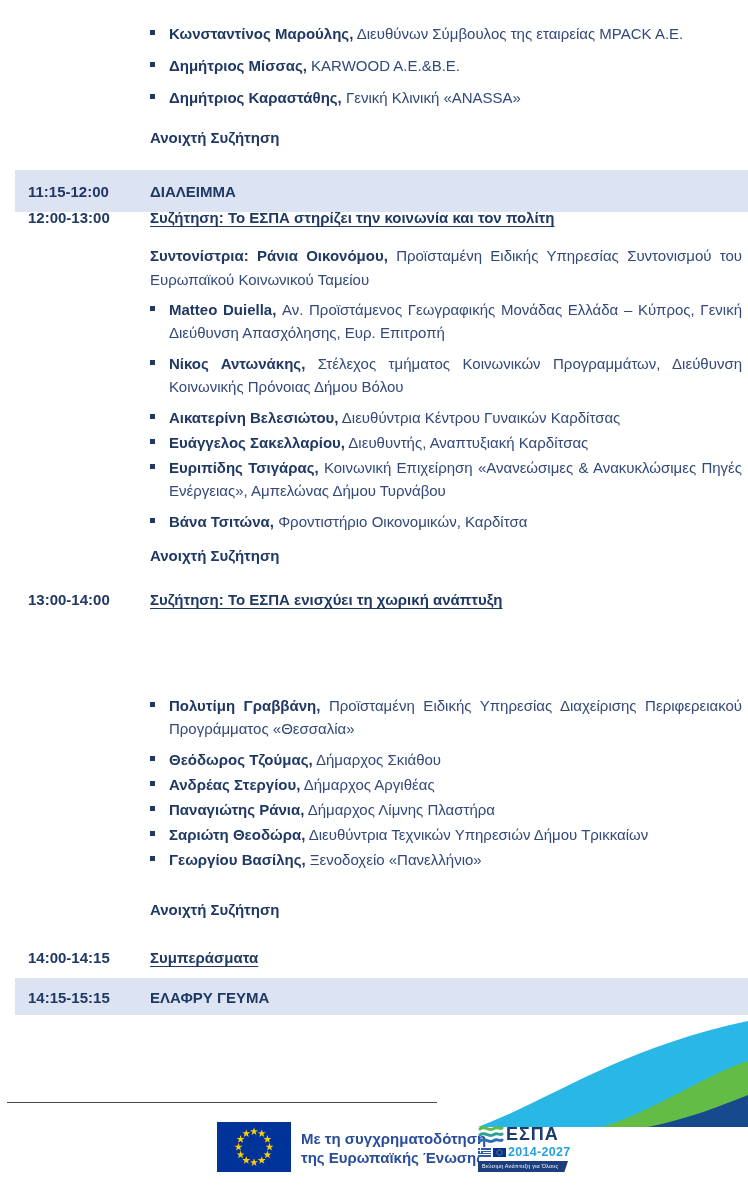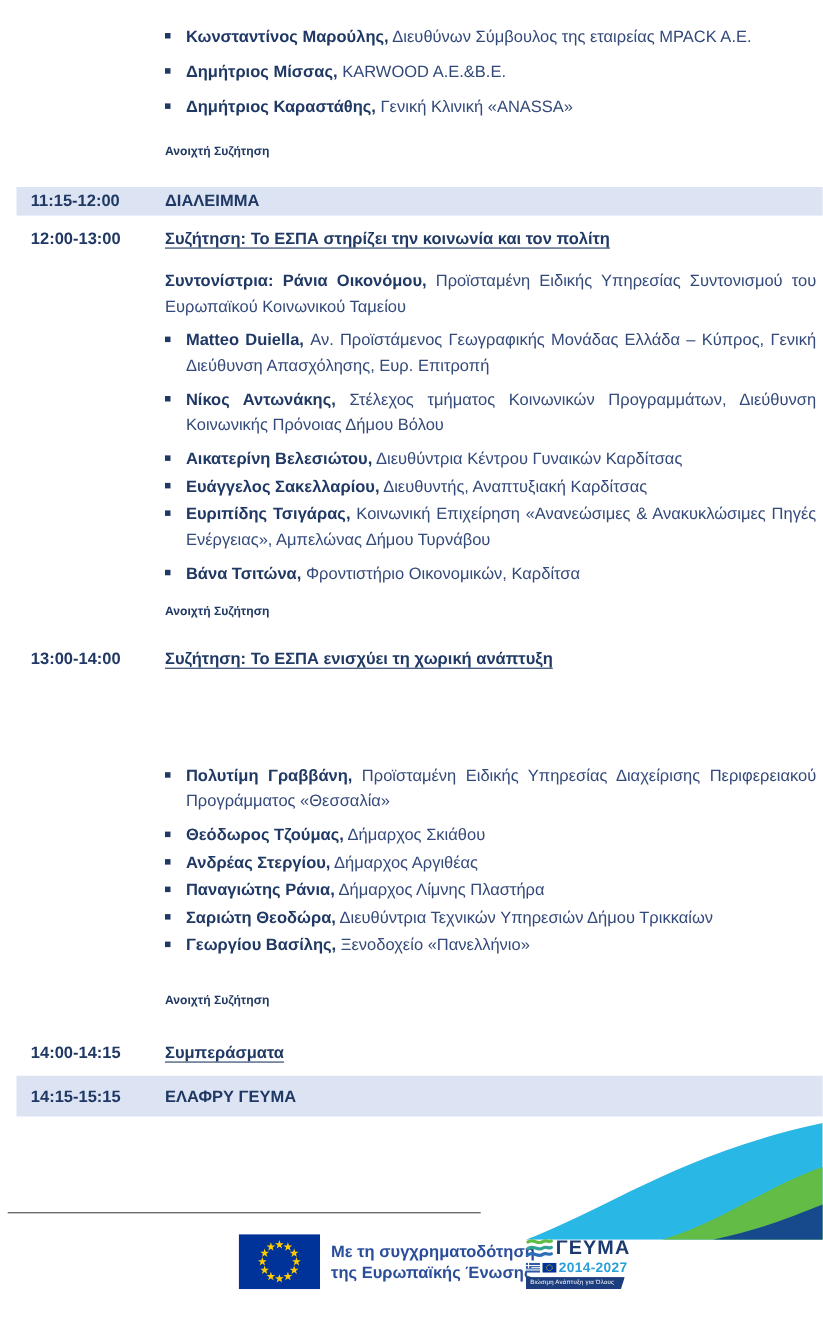--- a/index.html
+++ b/index.html
@@ -8,23 +8,23 @@
   .page{position:absolute;inset:0;background:#fff;}
   .abs{position:absolute;}
   b,.bold{color:#1F3864;font-weight:700;margin-top:48px;}
   
   .list{left:150px;width:592px;}
   .bi{display:flex;margin-bottom:2px;}
   .bi.sp{margin-bottom:9px;}
   .bi.multi{margin-bottom:8px;}
   .bm{flex:0 0 5px;width:5px;height:5px;background:#1F3864;margin:8px 14px 0 0;}
   .bt{margin:0;flex:1;font-size:15px;line-height:23px;text-align:justify;color:#33497A;}
-  .open{left:150px;margin:0;font-size:11px;line-height:24px;font-weight:700;color:#1F3864;}
+  .open{left:150px;margin:0;font-size:15px;line-height:24px;font-weight:700;color:#1F3864;}
   
-  .brow{left:15px;right:0;height:26px;background:#DCE3F3;}
+  .brow{left:15px;right:0;height:42px;background:#DCE3F3;}
   .brow .time{position:absolute;left:13px;font-size:15px;font-weight:700;color:#1F3864;}
   .brow .rlabel{position:absolute;left:135px;font-size:15px;font-weight:700;color:#1F3864;}
   .brow.tall{height:37px;}
   .brow .vc{top:50%;transform:translateY(-50%);}
   .trow{left:0;width:748px;height:24px;}
   .trow .time{position:absolute;left:28px;font-size:15px;line-height:24px;font-weight:700;color:#1F3864;}
   .trow .stitle{position:absolute;left:150px;margin:0;font-size:15px;line-height:24px;font-weight:700;color:#1F3864;
                 text-decoration:underline;text-underline-offset:3px;text-decoration-thickness:1px;max-width:592px;}
   .mod{left:150px;width:592px;margin:0;font-size:15px;line-height:23.5px;text-align:justify;color:#33497A;}
   
@@ -177,21 +177,21 @@
     <div>της Ευρωπαϊκής Ένωσης</div>
   </div>
 
   <div class="abs espa" style="left:478px;top:1124px;">
     <div class="espa-top">
       <svg width="26" height="20" viewBox="0 0 26 20">
         <path d="M2 4 C7 0 11 7 16 3.5 C19 1.5 22 4.5 24 3" stroke="#63BC46" stroke-width="3" fill="none" stroke-linecap="round"></path>
         <path d="M2 10 C7 6 11 13 16 9.5 C19 7.5 22 10.5 24 9" stroke="#2FA294" stroke-width="3" fill="none" stroke-linecap="round"></path>
         <path d="M2 16 C7 12 11 19 16 15.5 C19 13.5 22 16.5 24 15" stroke="#2C6FB8" stroke-width="3" fill="none" stroke-linecap="round"></path>
       </svg>
-      <span class="espa-name">ΓΕΥΜΑ</span>
+      <span class="espa-name">ΕΣΠΑ</span>
     </div>
     <div class="espa-mid">
       <svg width="13" height="9" viewBox="0 0 13 9">
         <rect width="13" height="9" fill="#2D5BA6"></rect>
         <rect y="2" width="13" height="1" fill="#fff"></rect>
         <rect y="4" width="13" height="1" fill="#fff"></rect>
         <rect y="6" width="13" height="1" fill="#fff"></rect>
         <rect width="5" height="5" fill="#2D5BA6"></rect>
         <rect x="2" width="1" height="5" fill="#fff"></rect>
         <rect y="2" width="5" height="1" fill="#fff"></rect>

